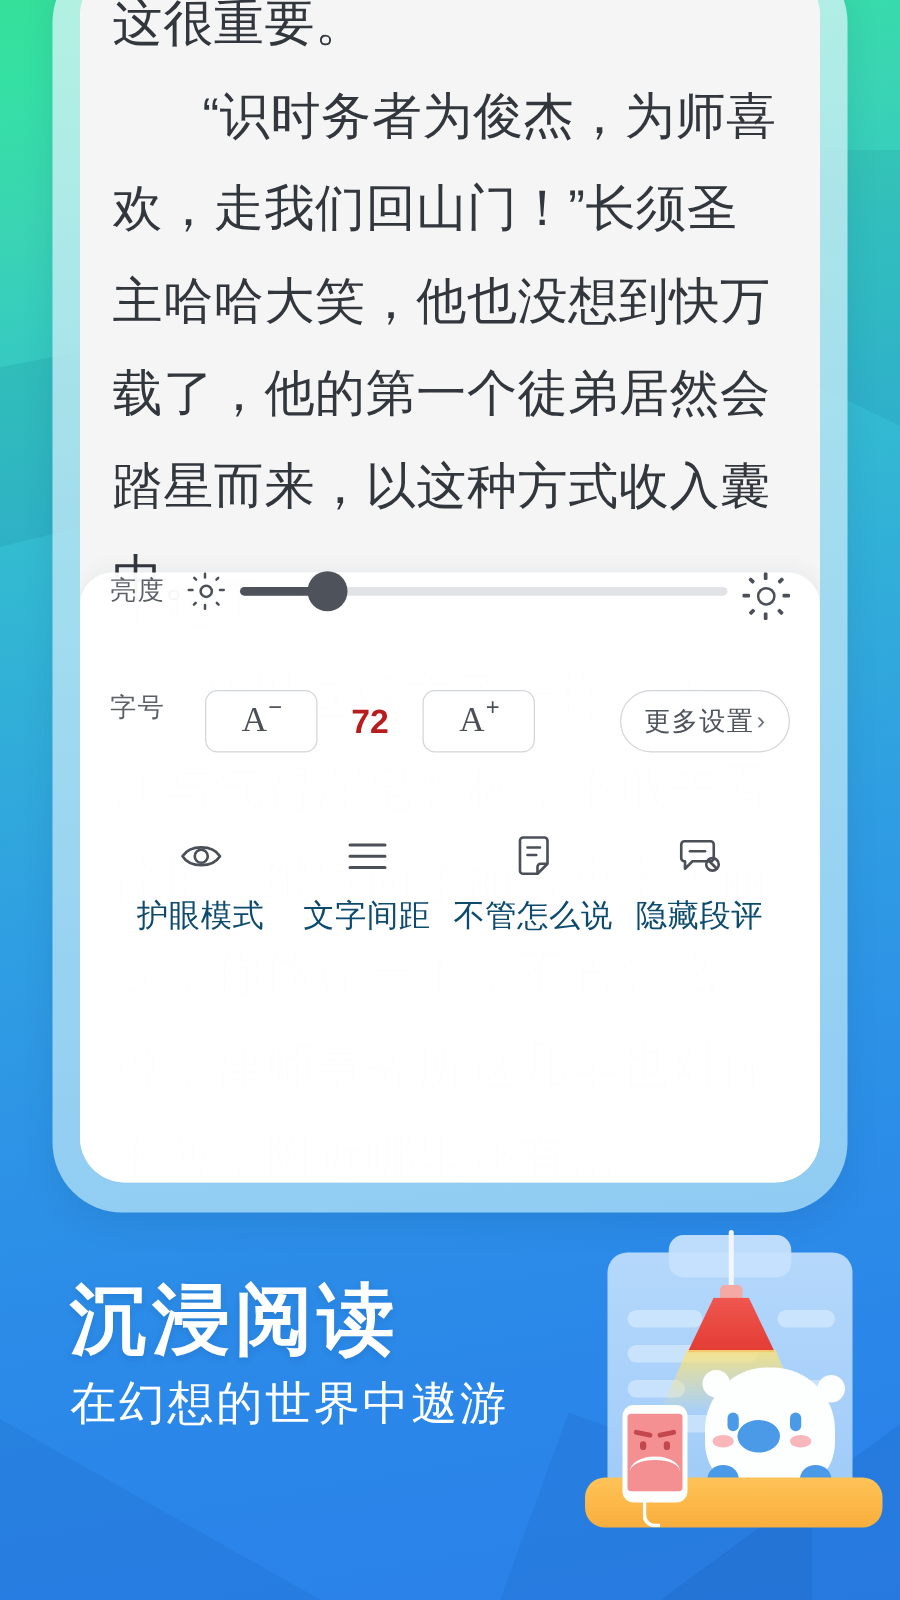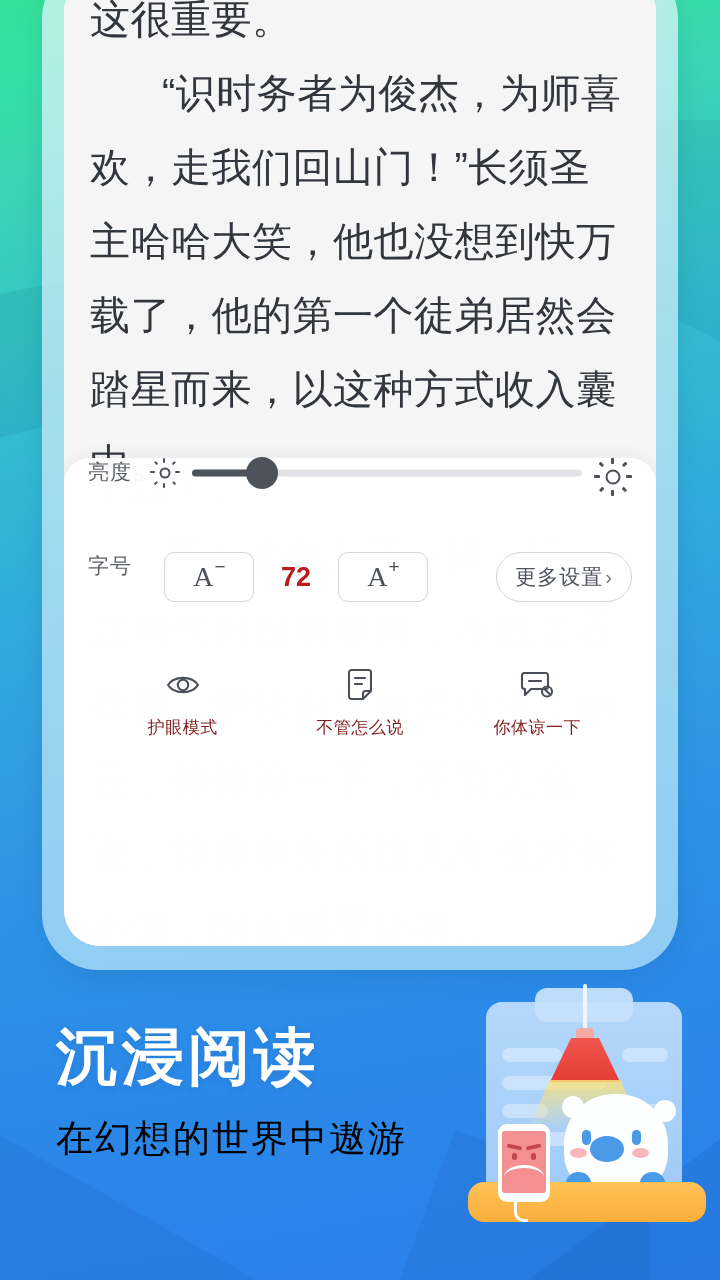--- a/index.html
+++ b/index.html
@@ -168,30 +168,30 @@
 
   
   #tools{
     display:flex; align-items:flex-start; justify-content:space-between;
     padding:18px 6px 0 6px;
   }
   .tool{
     flex:1; display:flex; flex-direction:column; align-items:center; gap:12px;
   }
   .tool-ico{ height:38px; display:flex; align-items:center; justify-content:center; }
-  .tool-label{ font-size:17px; color:#7f1d1d; letter-spacing:.5px; }
+  .tool-label{ font-size:25px; color:#0c4a6e; letter-spacing:.5px; }
 
   
   #promo{ position:absolute; left:56px; top:1024px; width:420px; }
   #promo-title{
     font-size:62px; font-weight:bold; color:#fff; letter-spacing:4px;
     line-height:1.08; text-shadow:0 2px 6px rgba(0,40,90,.12);
   }
   #promo-sub{
-    font-size:37px; color:#000000; letter-spacing:2px; margin-top:28px;
+    font-size:37px; color:#ffffff; letter-spacing:2px; margin-top:12px;
     line-height:1.1;
   }
 
   
   #mascot{ position:absolute; left:462px; top:984px; width:250px; height:296px; }
   .clip-board{
     position:absolute; left:24px; top:18px; width:196px; height:214px;
     background:linear-gradient(180deg, rgba(188,220,252,.95), rgba(168,208,250,.92));
     border-radius:16px;
   }
@@ -359,20 +359,28 @@
       <div class="tool">
         <div class="tool-ico">
           <svg width="36" height="30" viewBox="0 0 36 30" aria-hidden="true">
             <path d="M3 15 C9 5.5 27 5.5 33 15 C27 24.5 9 24.5 3 15 Z" fill="none" stroke="#4a4f58" stroke-width="2.1" stroke-linejoin="round"></path>
             <circle cx="18" cy="15" r="5.2" fill="none" stroke="#4a4f58" stroke-width="2.1"></circle>
           </svg>
         </div>
         <div class="tool-label">护眼模式</div>
       </div>
 
+      <div class="tool">
+        <div class="tool-ico">
+          <svg width="36" height="26" viewBox="0 0 36 26" aria-hidden="true">
+            <path d="M4 4 H32 M4 13 H32 M4 22 H32" fill="none" stroke="#4a4f58" stroke-width="2.4" stroke-linecap="round"></path>
+          </svg>
+        </div>
+        <div class="tool-label">文字间距</div>
+      </div>
 
       <div class="tool">
         <div class="tool-ico">
           <svg width="32" height="34" viewBox="0 0 32 34" aria-hidden="true">
             <path d="M5 4.5 A2.5 2.5 0 0 1 7.5 2 H24.5 A2.5 2.5 0 0 1 27 4.5 V23 L19 31 H7.5 A2.5 2.5 0 0 1 5 28.5 Z" fill="none" stroke="#4a4f58" stroke-width="2.1" stroke-linejoin="round"></path>
             <path d="M27 23 H21.5 A2.5 2.5 0 0 0 19 25.5 V31" fill="none" stroke="#4a4f58" stroke-width="2.1" stroke-linejoin="round"></path>
             <path d="M11 10 H21 M11 16 H18" fill="none" stroke="#4a4f58" stroke-width="2.1" stroke-linecap="round"></path>
           </svg>
         </div>
         <div class="tool-label">不管怎么说</div>
@@ -380,21 +388,21 @@
 
       <div class="tool">
         <div class="tool-ico">
           <svg width="36" height="32" viewBox="0 0 36 32" aria-hidden="true">
             <path d="M3 6.5 A2.5 2.5 0 0 1 5.5 4 H26.5 A2.5 2.5 0 0 1 29 6.5 V17.5 A2.5 2.5 0 0 1 26.5 20 H12 L6 26 V20 H5.5 A2.5 2.5 0 0 1 3 17.5 Z" fill="none" stroke="#4a4f58" stroke-width="2.1" stroke-linejoin="round"></path>
             <path d="M10 12 H22" fill="none" stroke="#4a4f58" stroke-width="2.1" stroke-linecap="round"></path>
             <circle cx="28" cy="22.5" r="5" fill="none" stroke="#4a4f58" stroke-width="2.1"></circle>
             <path d="M24.7 19.2 L31.3 25.8" fill="none" stroke="#4a4f58" stroke-width="2.1" stroke-linecap="round"></path>
           </svg>
         </div>
-        <div class="tool-label">你体谅一下</div>
+        <div class="tool-label">隐藏段评</div>
       </div>
 
 
     </div>
   </div>
 </div>
 
 <div id="promo">
   <div id="promo-title">沉浸阅读</div>
   <div id="promo-sub">在幻想的世界中遨游</div>

